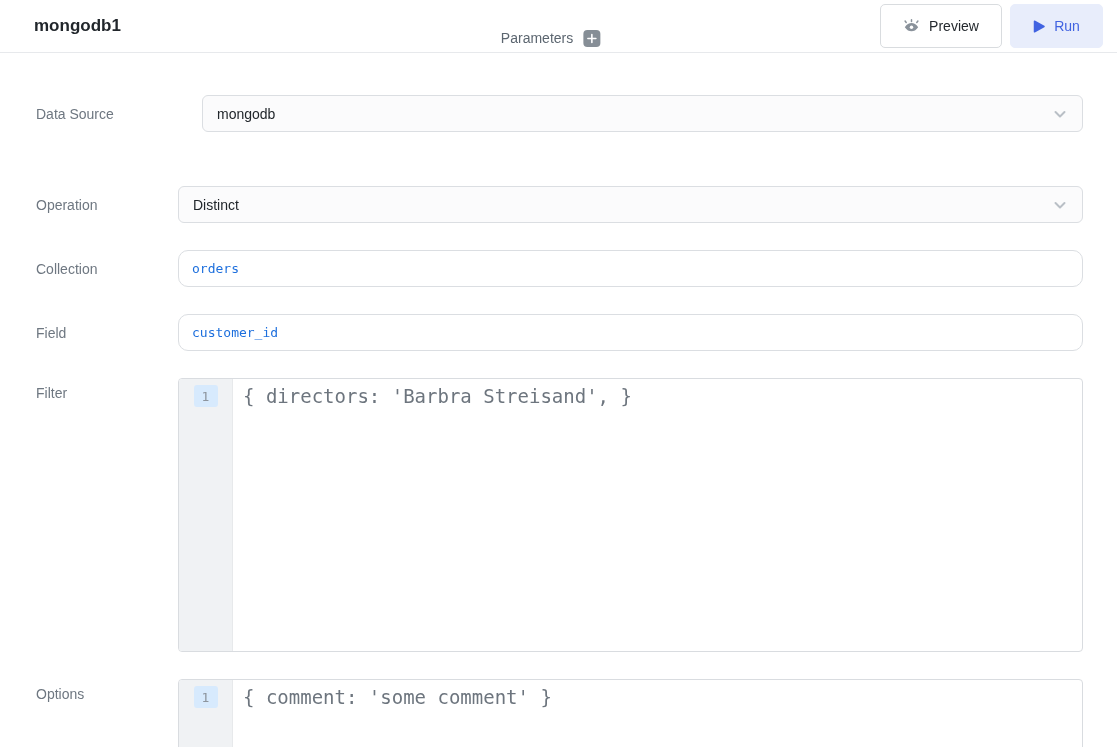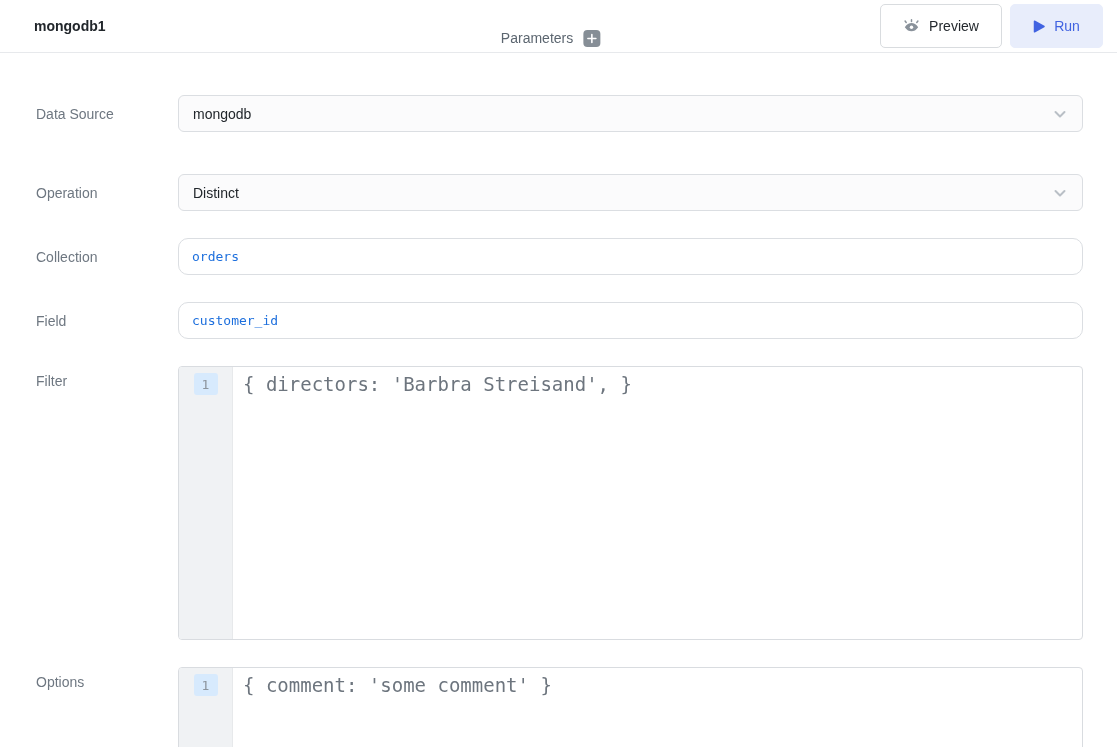--- a/index.html
+++ b/index.html
@@ -15,21 +15,21 @@
   .topbar {
     position: relative;
     height: 53px;
     border-bottom: 1px solid #e7e9ec;
     display: flex;
     align-items: center;
     background: #ffffff;
   }
   .topbar-title {
     margin-left: 34px;
-    font-size: 14px;
+    font-size: 17px;
     font-weight: 600;
     color: #21262b;
   }
   .topbar-center {
     position: absolute;
     left: 50%;
     top: 12px;
     height: 52px;
     transform: translateX(-58%);
     display: flex;
@@ -97,21 +97,21 @@
     flex: none;
     font-size: 14px;
     color: #6e7781;
   }
   .row-top .label-col { padding-top: 7px; }
   .field-col {
     flex: 1;
     margin-right: 34px;
     min-width: 0;
   }
-  .mb-lg { margin-bottom: 42px; }
+  .mb-lg { margin-bottom: 54px; gap: 24px; }
   .mb-sm { margin-bottom: 27px; }
 
   .select-box {
     height: 37px;
     background: #fbfbfc;
     border: 1px solid #dbdee2;
     border-radius: 6px;
     display: flex;
     align-items: center;
     padding: 17px 14px;

